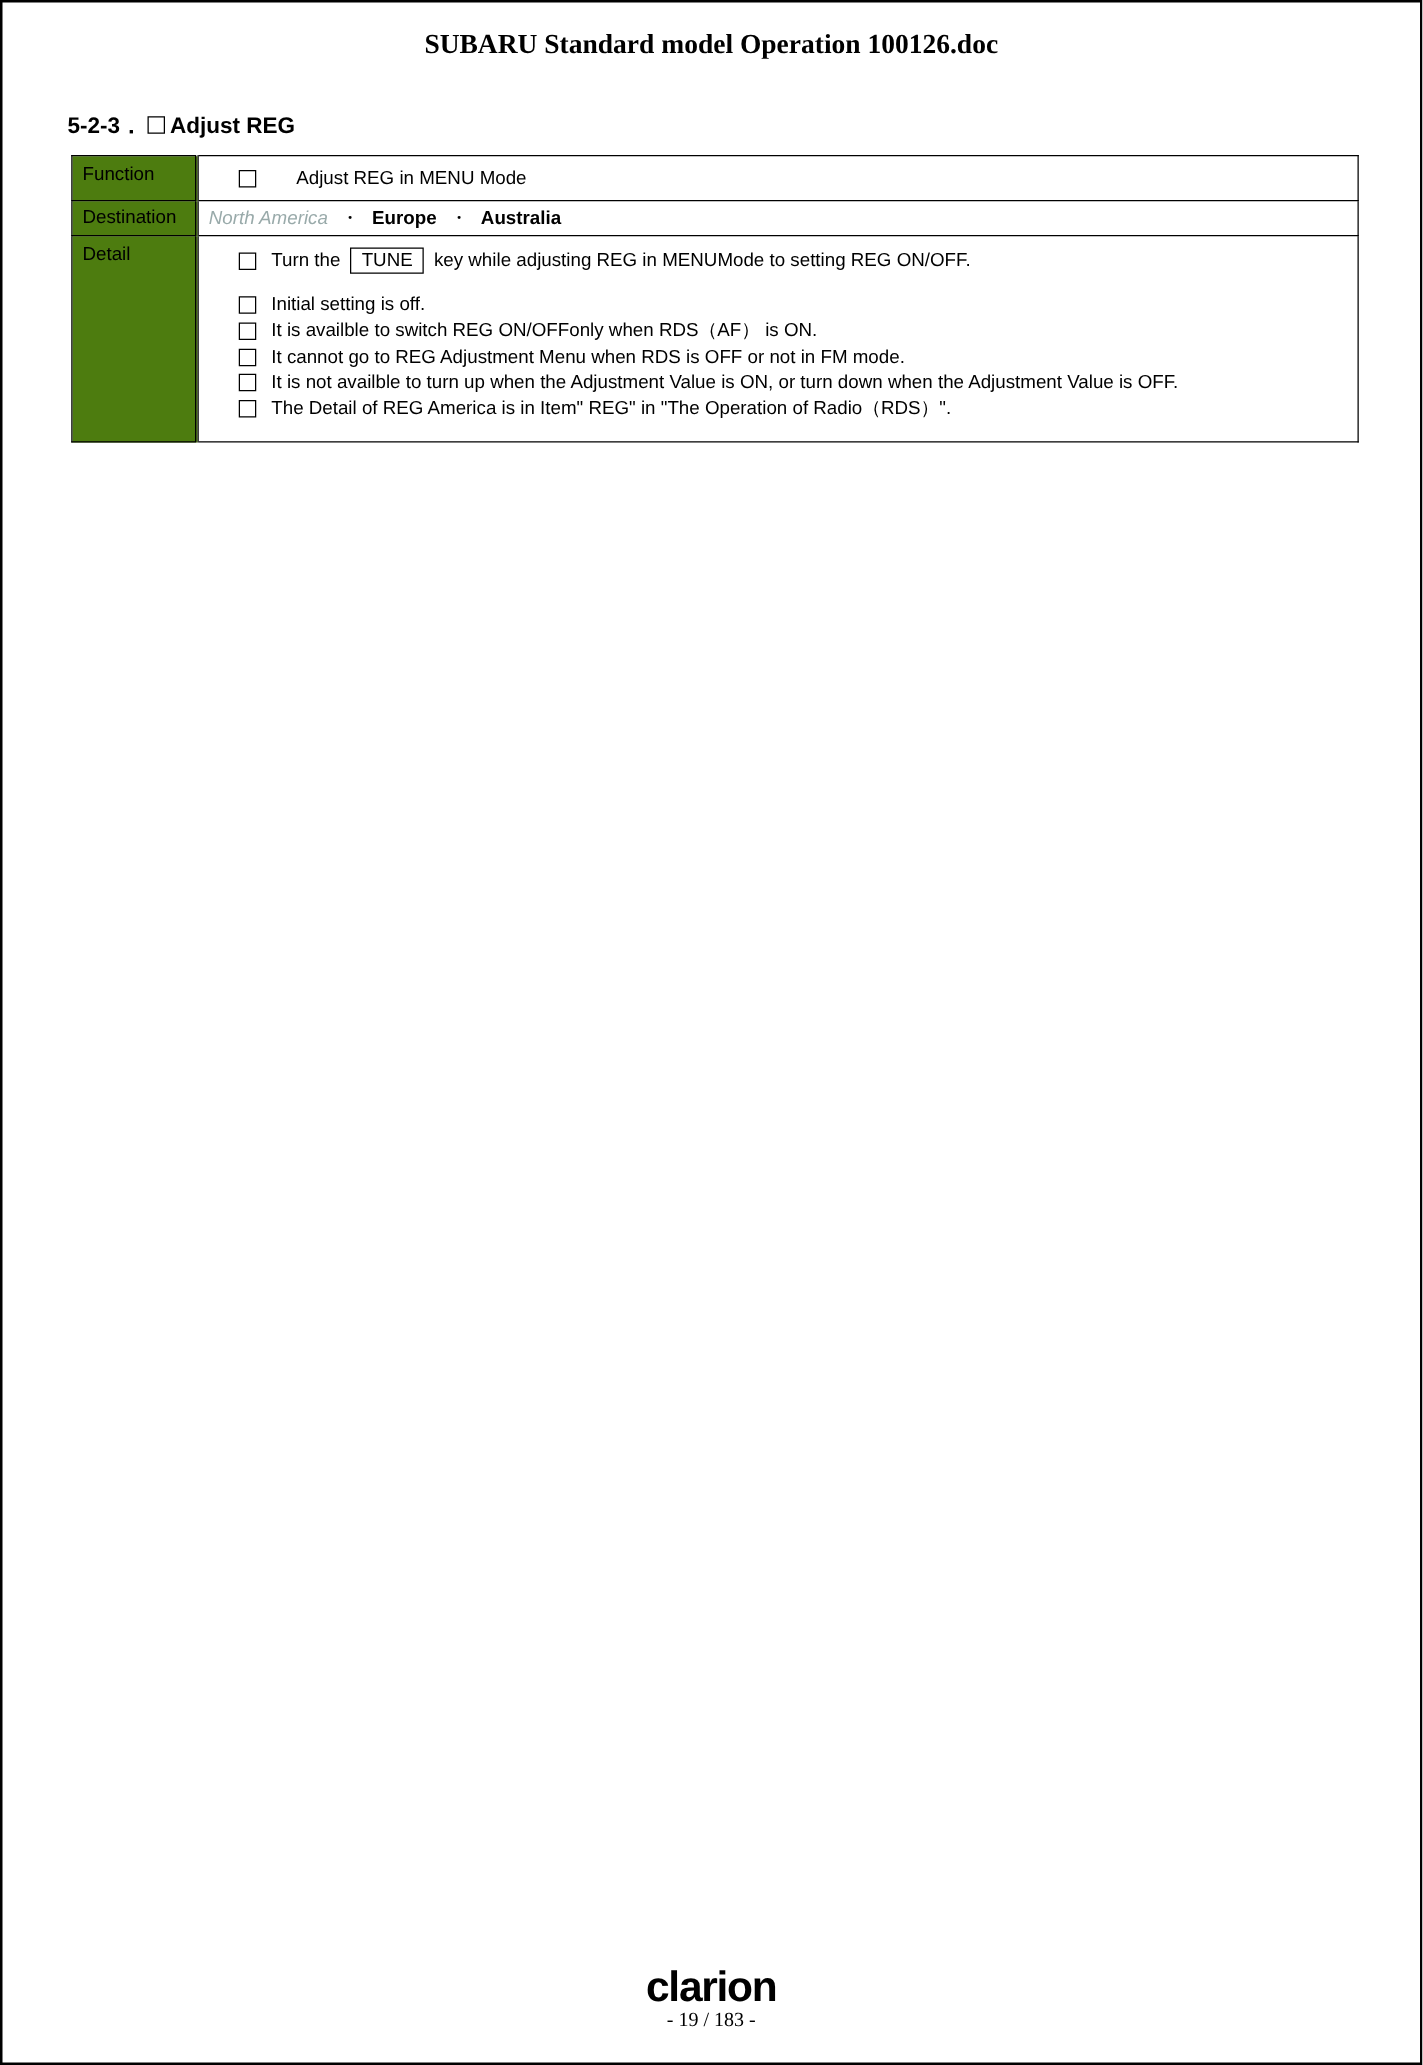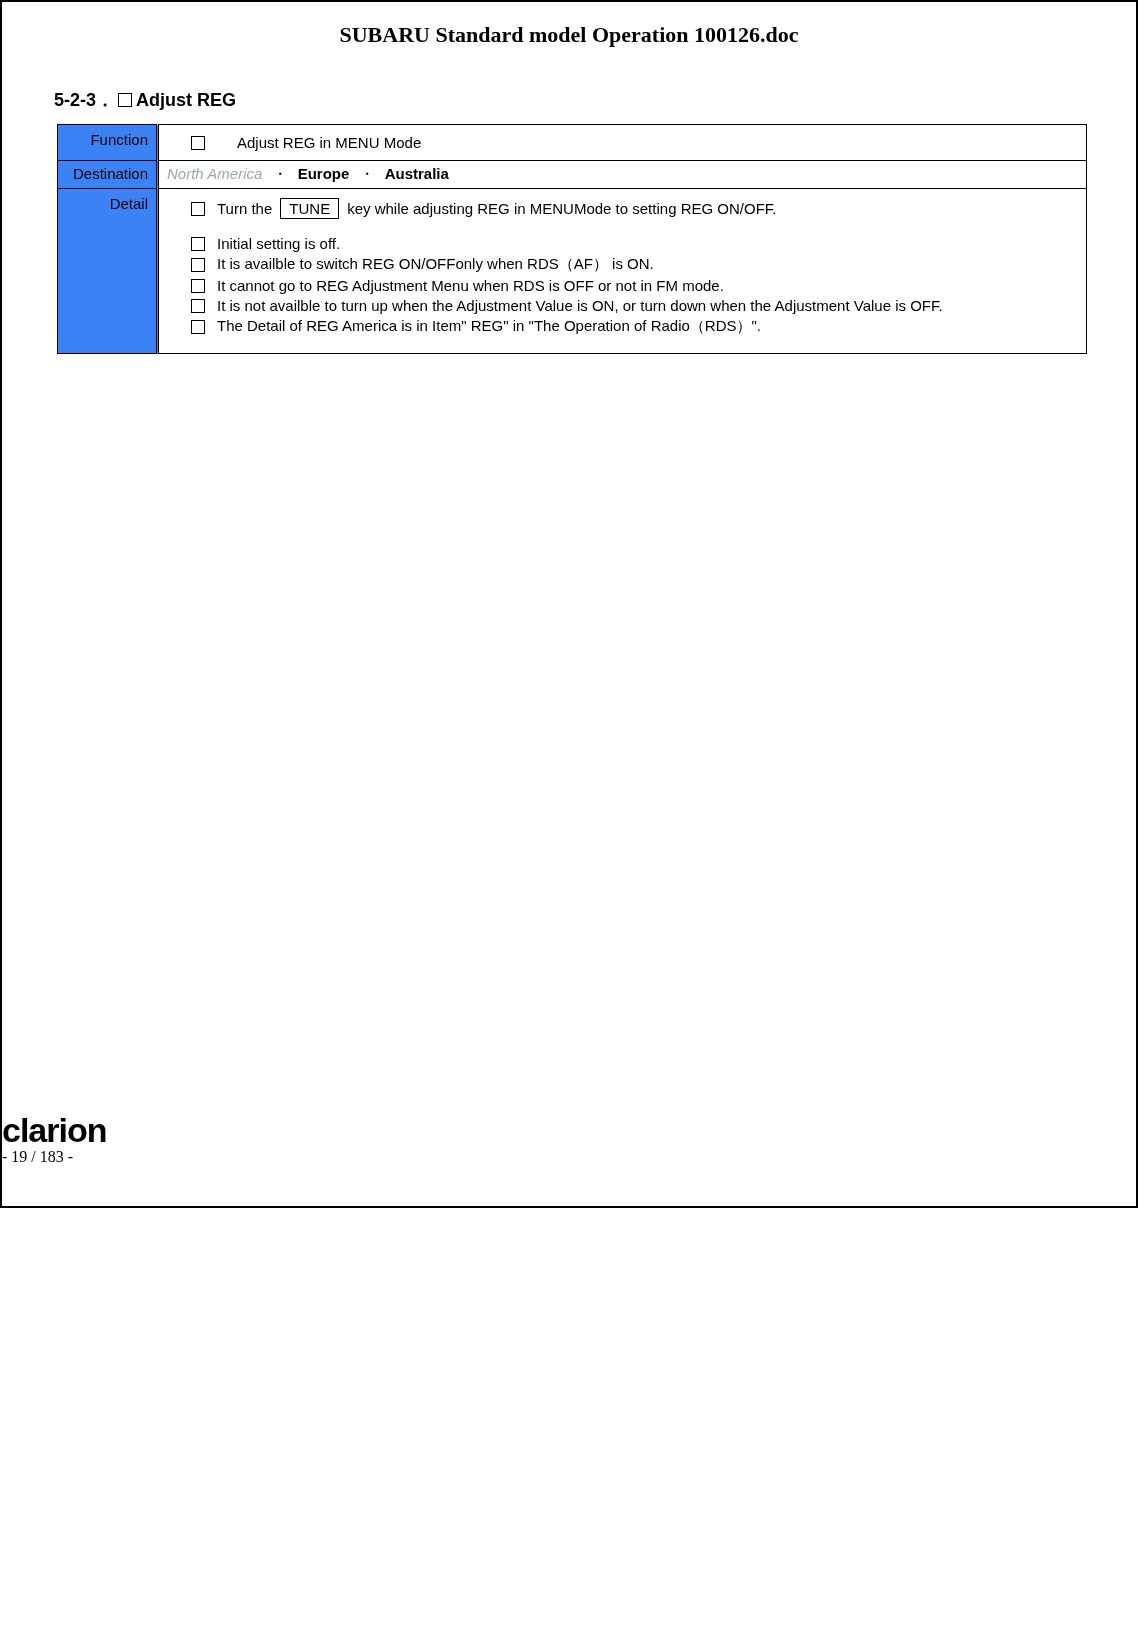--- a/index.html
+++ b/index.html
@@ -4,21 +4,21 @@
 <style>
   * { box-sizing: border-box; }
   body {
     margin: 0;
     padding: 0;
     font-family: Arial, "Helvetica Neue", sans-serif;
     background: #fff;
   }
   .page {
     width: 1138px;
-    height: 1208px;
+    height: 1652px;
     border: 2px solid #000;
     margin: 0 auto;
     position: relative;
     padding: 20px 40px 30px 40px;
   }
   .doc-title {
     text-align: center;
     font-weight: bold;
     font-size: 22px;
     font-family: "Times New Roman", serif;
@@ -47,23 +47,23 @@
     margin-left: 15px;
     table-layout: fixed;
   }
   .spec-table td, .spec-table th {
     border: 1px solid #000;
     padding: 6px 8px;
     font-size: 15px;
     vertical-align: top;
   }
   .label-cell {
-    background: #3b82f6;
+    background: #4d7c0f;
     width: 100px;
-    text-align: right;
+    text-align: left;
     vertical-align: middle;
   }
   .divider-col {
     border-left: 3px double #000 !important;
   }
   .content-cell {
     padding: 8px 10px;
   }
   .line {
     display: flex;
@@ -77,23 +77,24 @@
   .key-box {
     border: 1px solid #000;
     padding: 1px 8px;
     display: inline-block;
   }
   .dest-na { color: #9aa; font-style: italic; }
   .dest-sep { margin: 0 6px; }
   .dest-bold { font-weight: bold; }
   .footer {
     position: absolute;
-    bottom: 40px;
+    bottom: 24px;
     left: 0;
     width: 100%;
+    text-align: center;
   }
   .brand {
     font-family: "Arial Black", Arial, sans-serif;
     font-weight: 900;
     font-size: 34px;
     letter-spacing: -1px;
   }
   .pagenum {
     font-family: "Times New Roman", serif;
     font-size: 16px;

